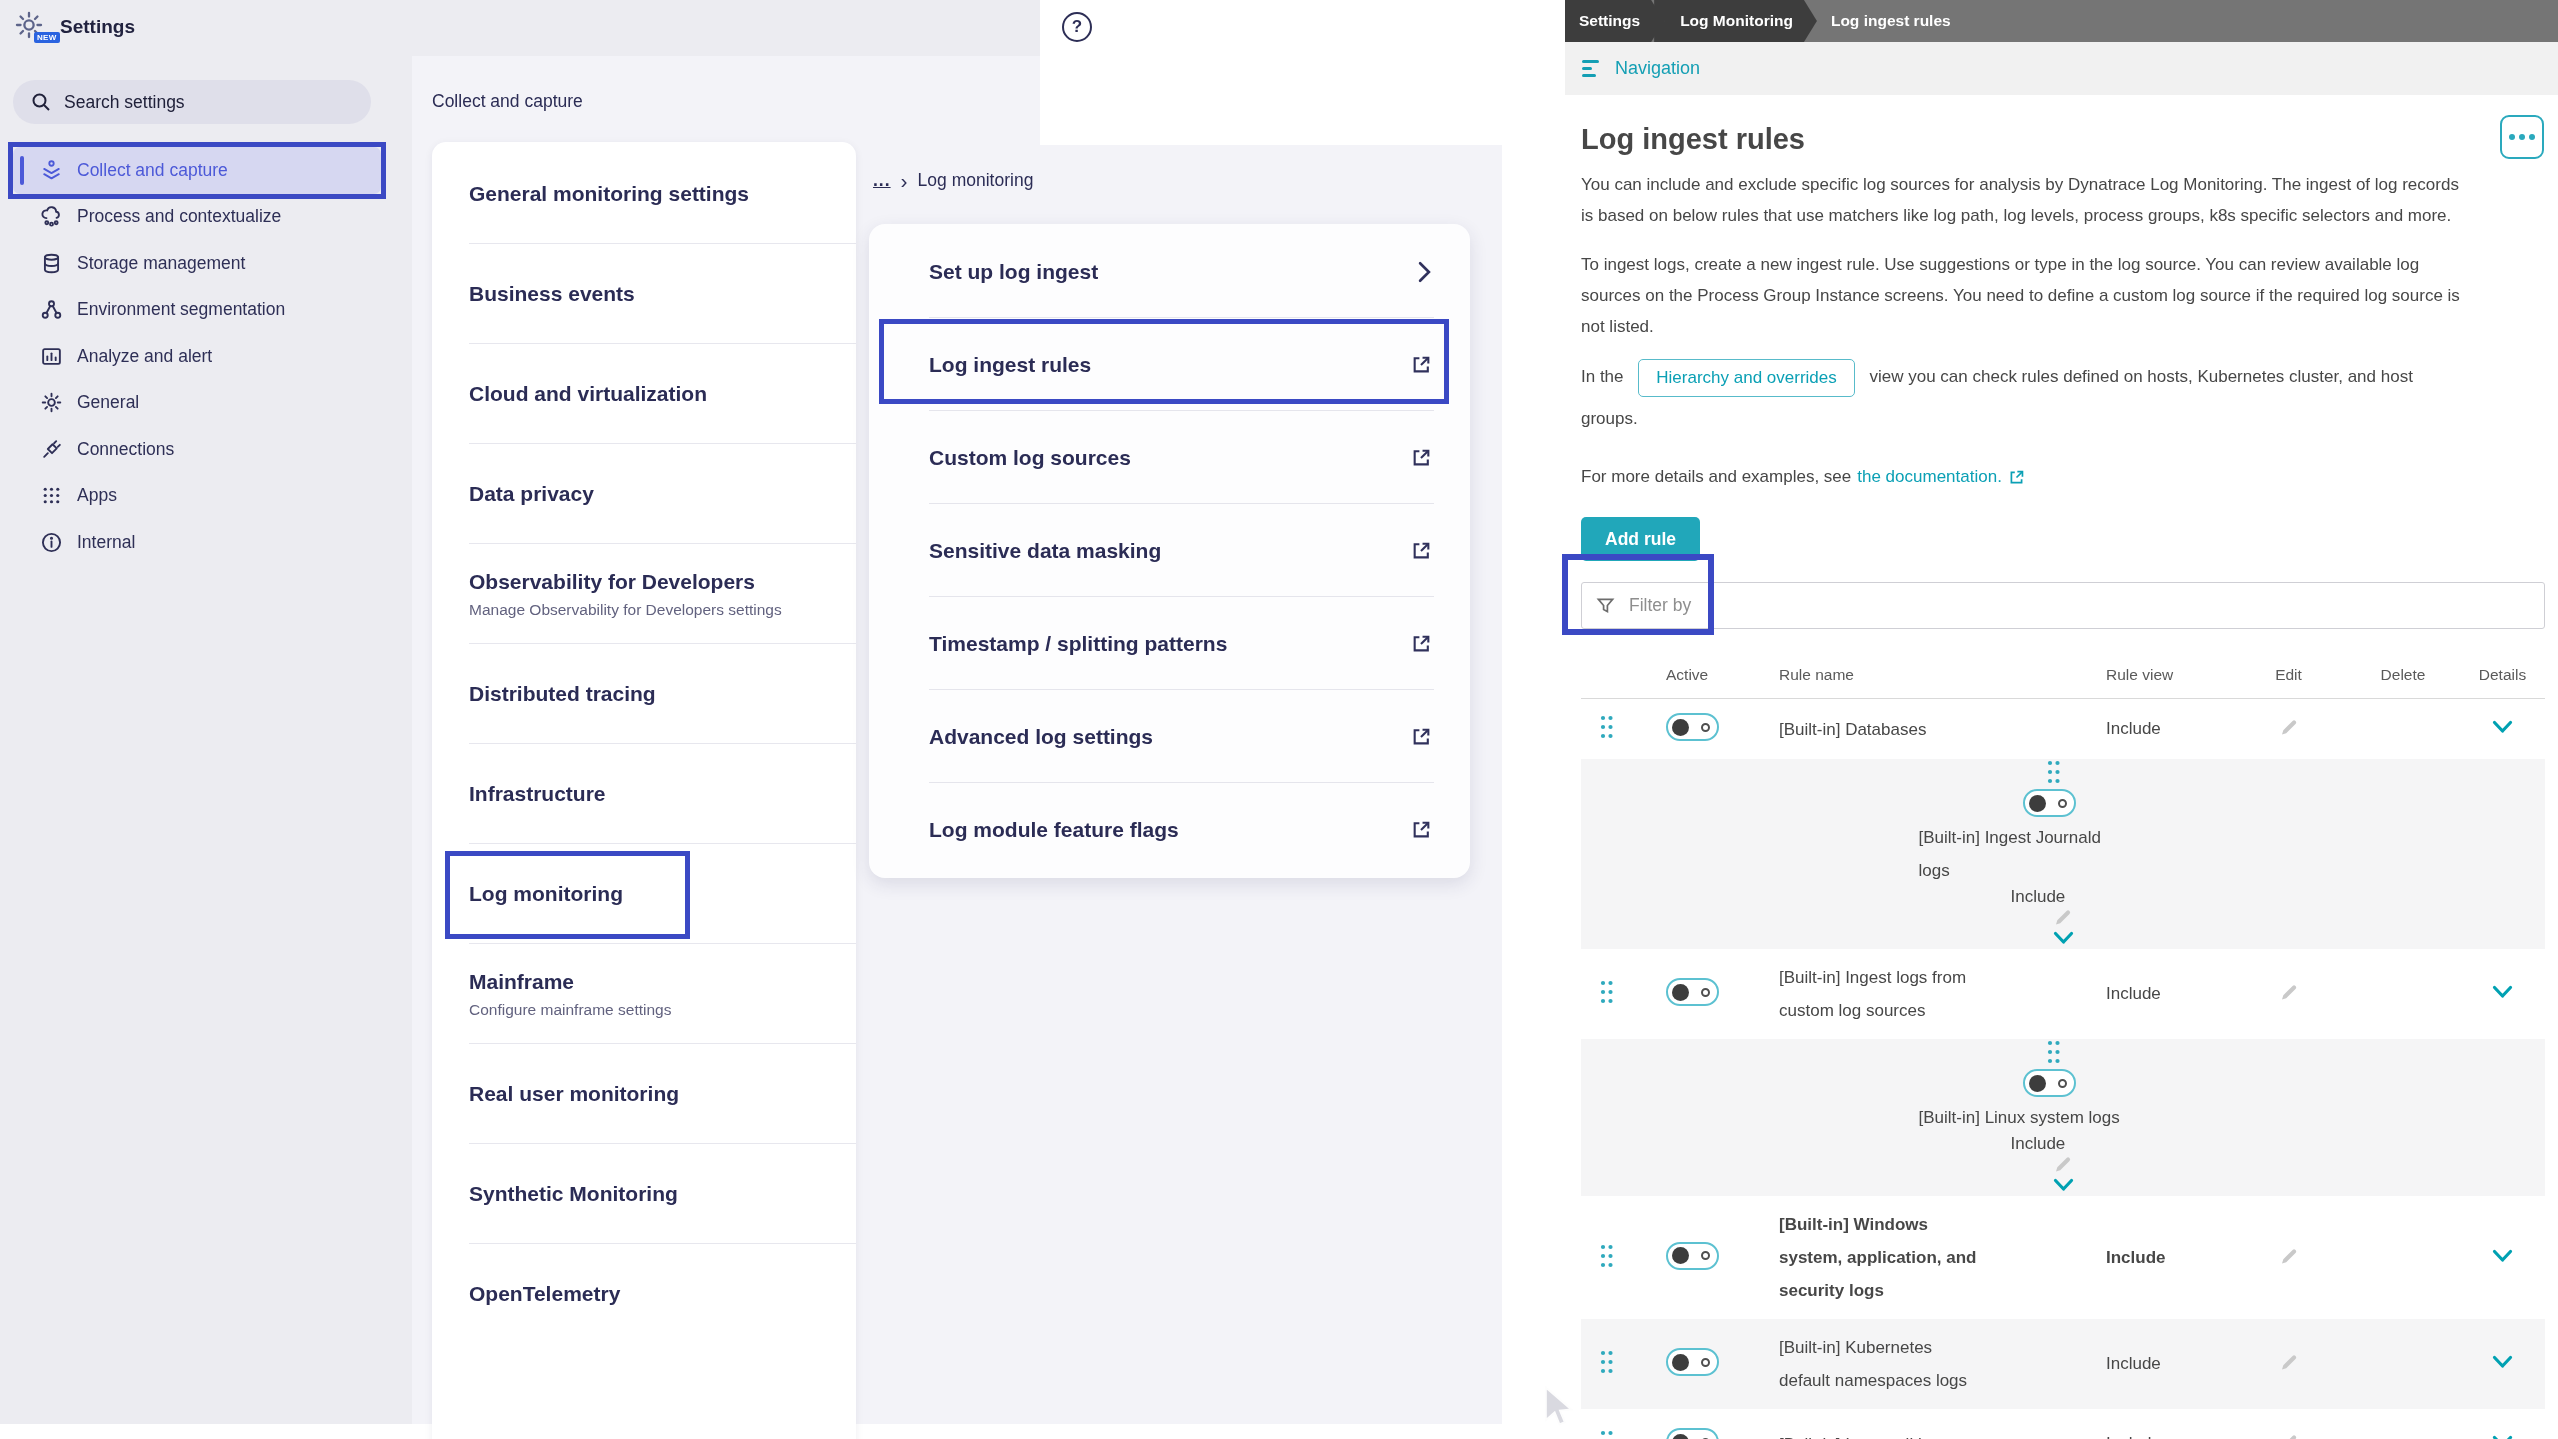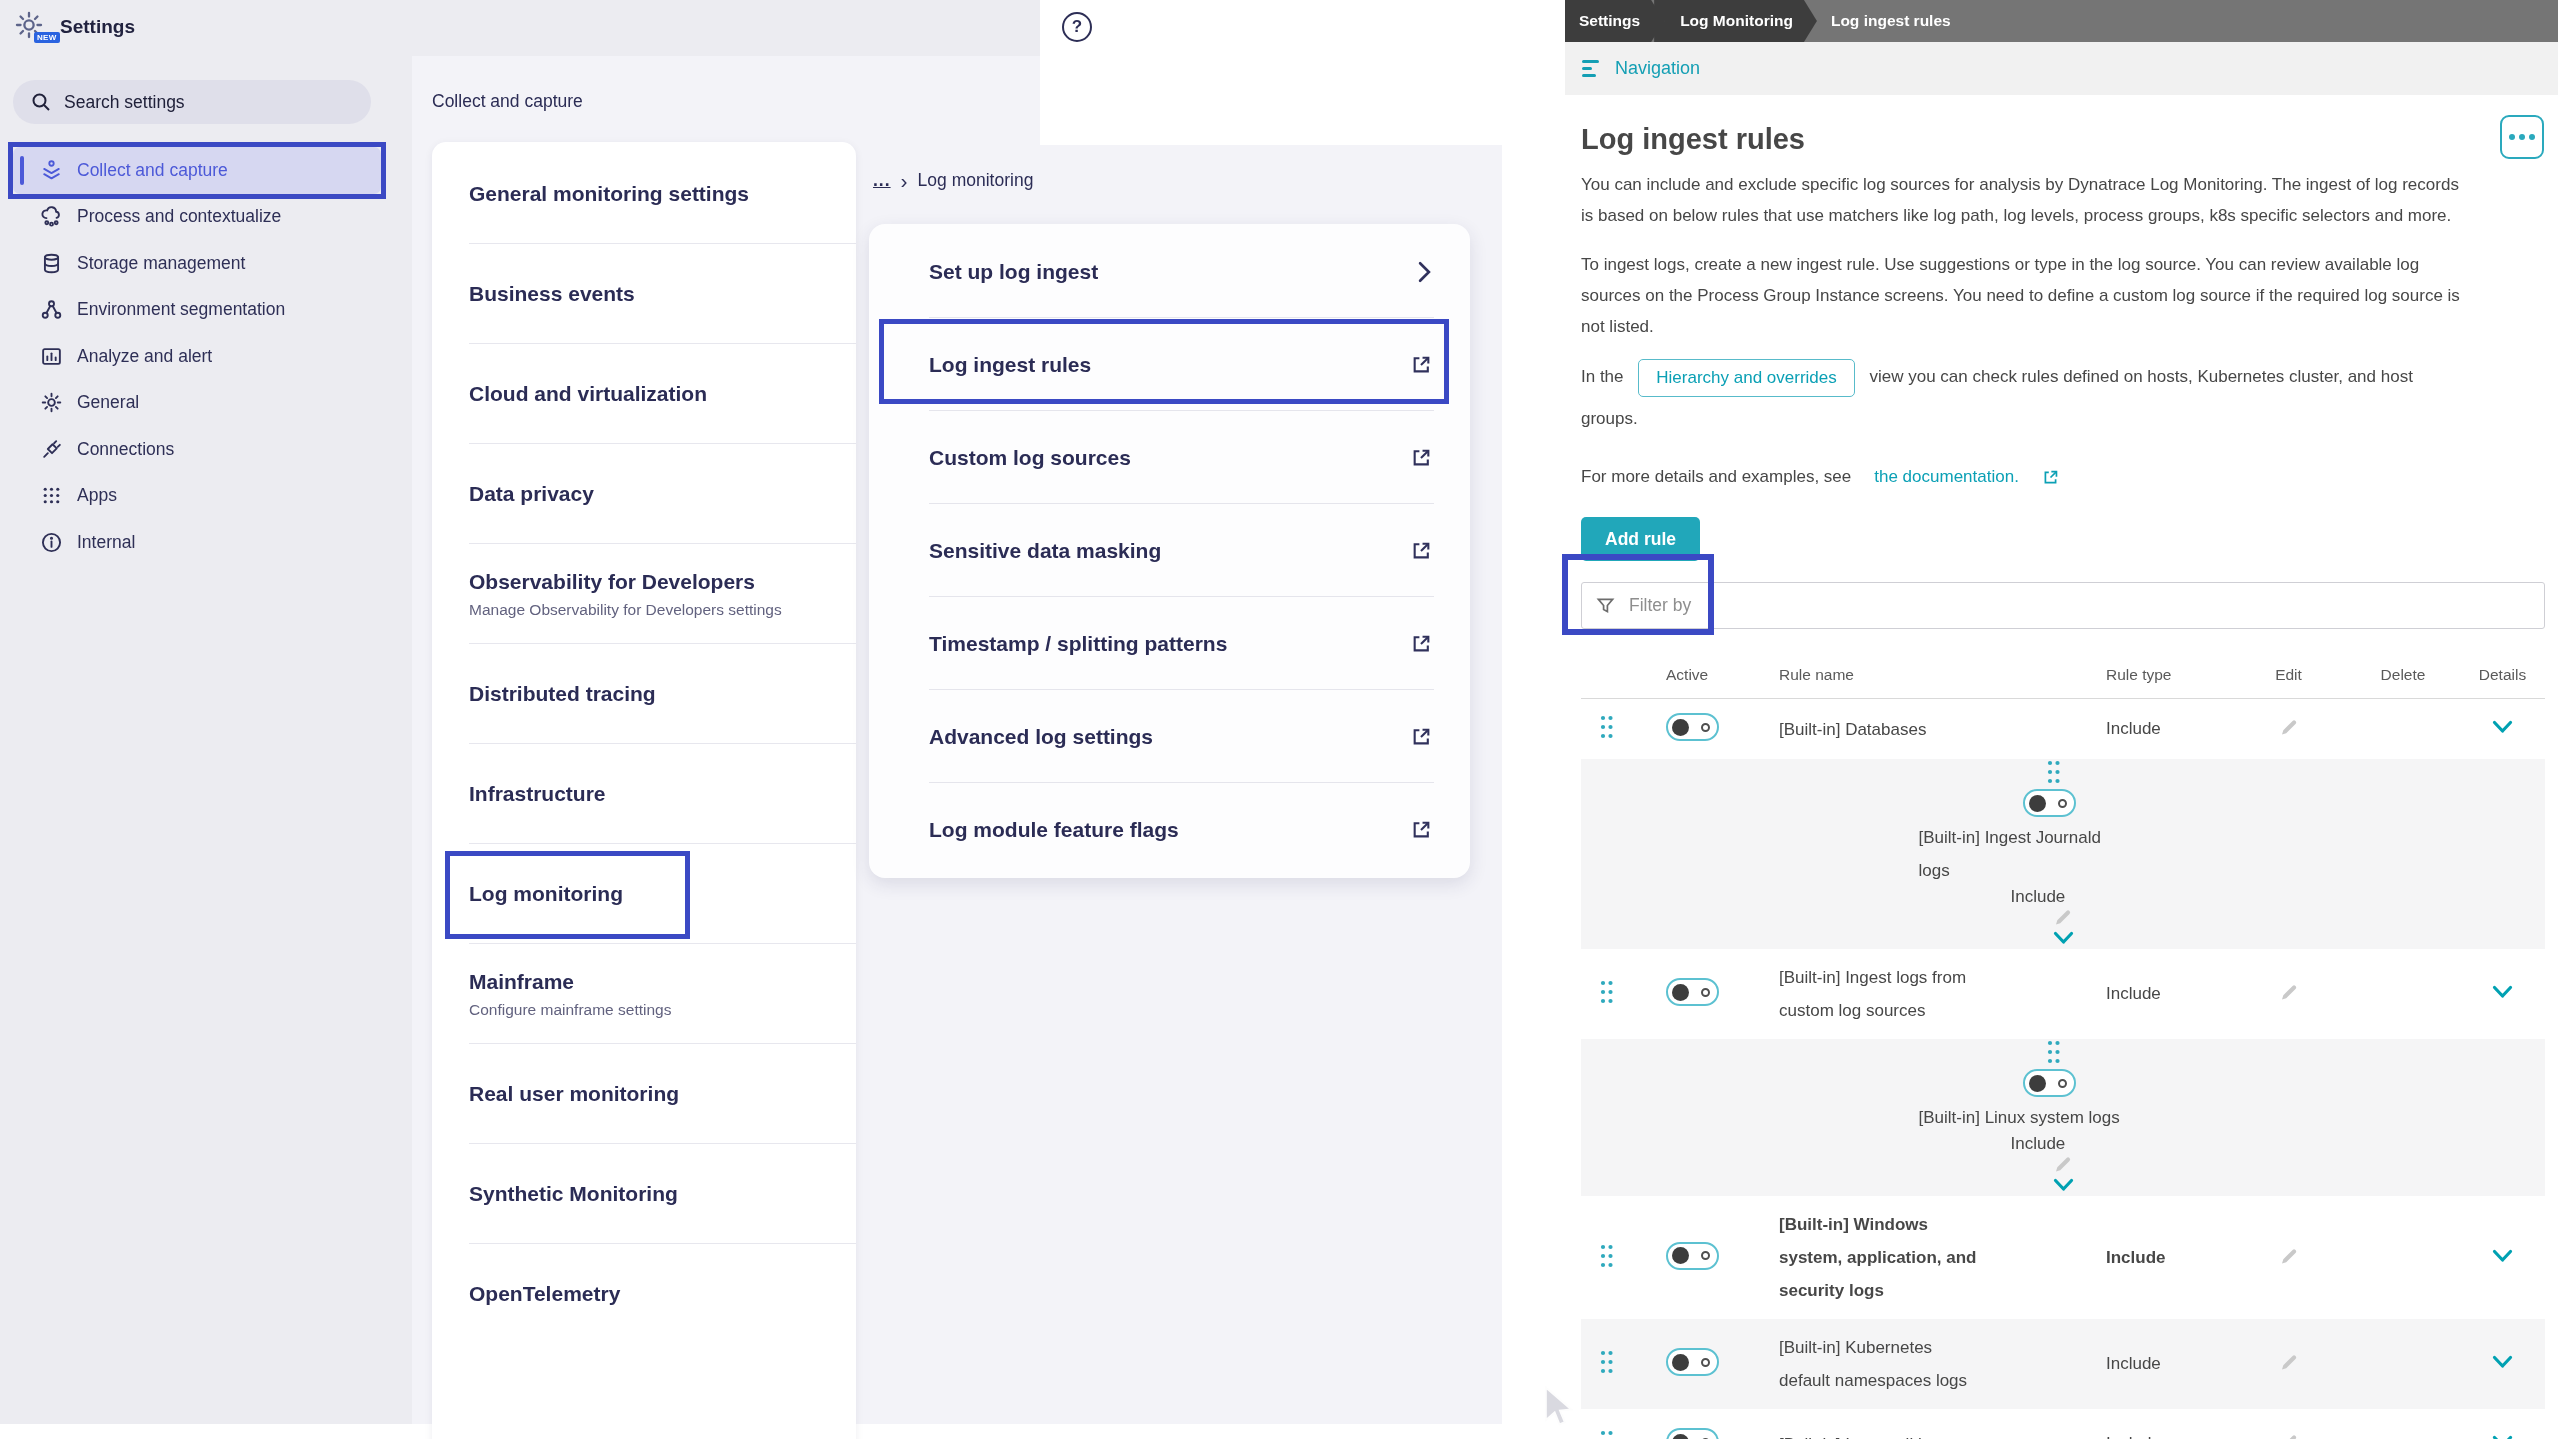--- a/index.html
+++ b/index.html
@@ -64,21 +64,21 @@
   #nav-label{color:#149fb4;font-size:18px;cursor:pointer;}
 
   #detail-content{position:relative;padding:20px 13px 0 16px;}
   #more-btn{position:absolute;right:14px;top:20px;width:44px;height:44px;border:2px solid #2aa9bd;border-radius:9px;background:#fff;display:flex;align-items:center;justify-content:center;gap:4px;cursor:pointer;}
   #more-btn i{width:6px;height:6px;border-radius:50%;background:#2aa9bd;display:block;}
   #detail-title{font-size:29px;font-weight:700;color:#474747;margin:8px 0 0 0;}
   .intro{font-size:17px;line-height:31px;color:#474747;max-width:880px;margin:13px 0 0 0;}
   .intro+.intro{margin-top:18px;}
   #hier-line{font-size:17px;line-height:42px;color:#474747;max-width:840px;margin:14px 0 0 0;}
   #hier-btn{display:inline-block;border:1.5px solid #58bbca;border-radius:5px;background:#fff;color:#0ba0b5;font-size:17px;padding:8px 17px;margin:0 10px;line-height:normal;vertical-align:middle;cursor:pointer;}
-  #docs-line{font-size:17px;color:#474747;margin:27px 0 0 0;display:flex;align-items:center;gap:23px;}
+  #docs-line{font-size:17px;color:#474747;margin:27px 0 0 0;display:flex;align-items:center;gap:6px;}
   #docs-link{color:#0ba0b5;cursor:pointer;}
   #docs-ext{display:flex;color:#0ba0b5;}
   #add-rule{margin-top:30px;height:44px;padding:0 24px;background:#21a7ba;color:#fff;border:none;border-radius:5px;font-size:17.5px;font-weight:700;cursor:pointer;display:block;}
   #filter-box{margin-top:21px;height:47px;border:1px solid #cfcfd5;border-radius:3px;background:#fff;display:flex;align-items:center;padding:0 14px;gap:12px;}
   #filter-input{border:none;outline:none;flex:1;font-size:17.5px;color:#000000;background:transparent;}
   #filter-input::placeholder{color:#8e8e8e;}
   #filter-box svg{color:#6d6d6d;flex:0 0 auto;}
 
   
   #rules-table{margin-top:0;}
@@ -438,21 +438,21 @@
             <path d="M2.5 3.5 H17.5 L12 10 V16.5 L8 14.3 V10 Z"></path>
           </svg>
         <input id="filter-input" placeholder="Filter by" style="">
       </div>
 
       <div id="rules-table">
         <div class="t-head">
           <div class="col-handle"></div>
           <div class="col-active">Active</div>
           <div class="col-name">Rule name</div>
-          <div class="col-type">Rule type</div>
+          <div class="col-type">Rule view</div>
           <div class="col-edit">Edit</div>
           <div class="col-delete">Delete</div>
           <div class="col-details">Details</div>
         </div>
         <div id="table-body">
             <div class="t-row">
               <div class="col-handle">
                 <span class="drag-dots"><svg width="15" height="26" viewBox="0 0 15 26" fill="currentColor">
                     <circle cx="4" cy="4" r="2.1"></circle>
                     <circle cx="11.5" cy="4" r="2.1"></circle>

